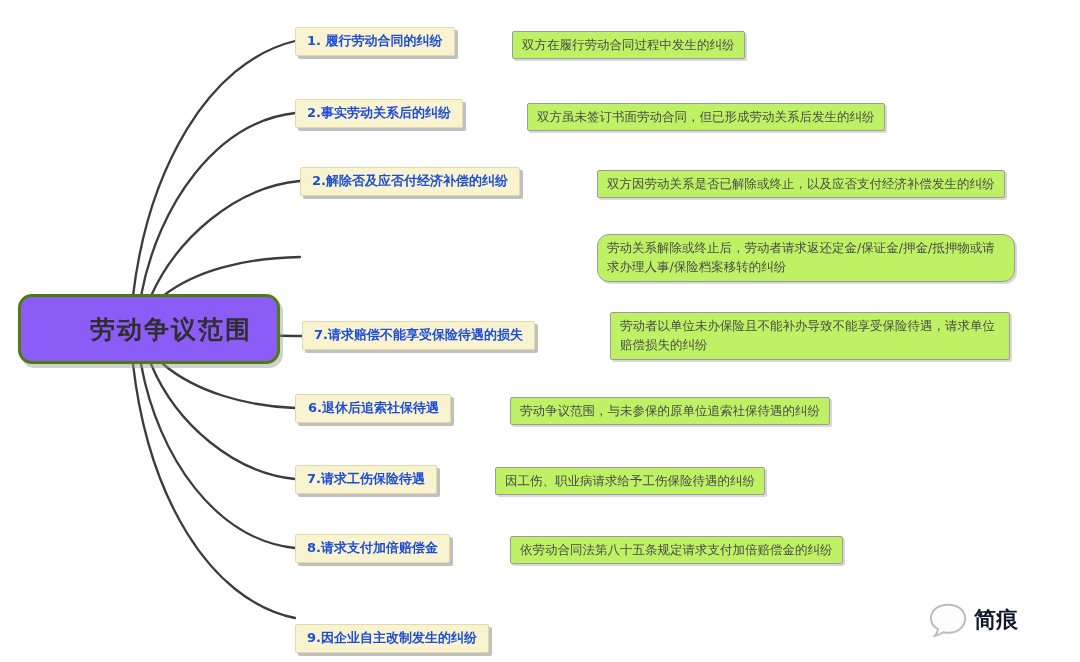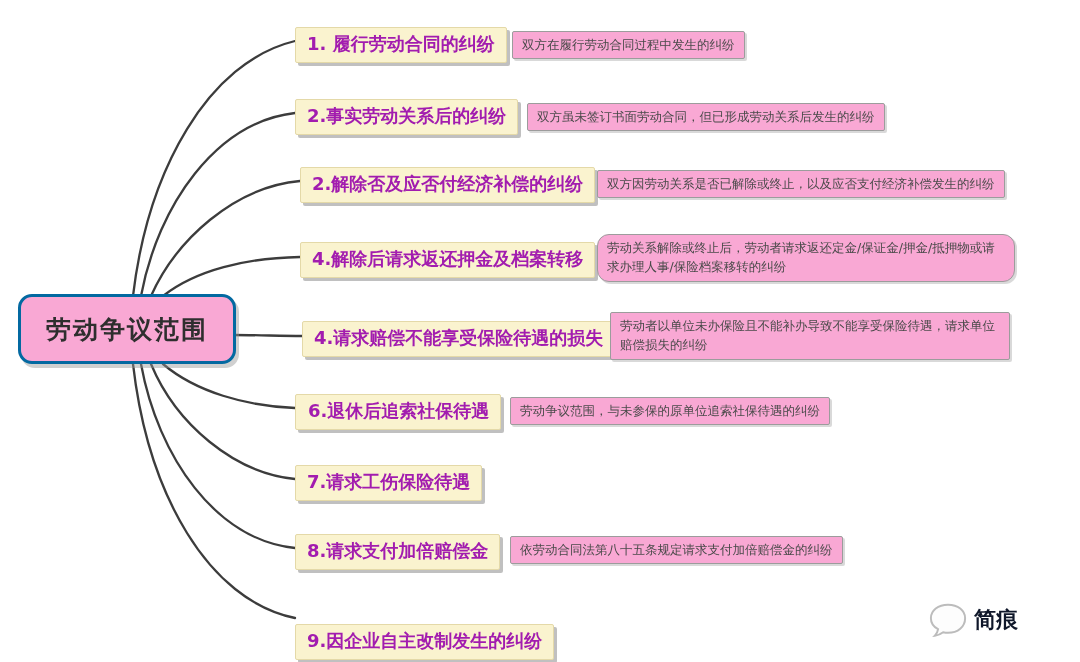--- a/index.html
+++ b/index.html
@@ -8,56 +8,57 @@
     width:1080px;height:662px;
     background:#ffffff;
     font-family:"DejaVu Sans","Liberation Sans",sans-serif;
     overflow:hidden;
   }
   #connectors{position:absolute;left:0;top:0;z-index:0;}
   .node{
     position:absolute;
     z-index:2;
     background:#faf3cf;
-    color:#a21caf;
+    color:#1d4ed8;
     font-weight:bold;
-    font-size:18px;
+    font-size:13px;
     line-height:1.25;
     padding:5px 11px 6px 11px;
     border:1px solid #e4d9a8;
     border-radius:2px;
     box-shadow:3px 3px 0 rgba(140,140,140,.55);
     white-space:nowrap;
   }
   .desc{
     position:absolute;
     z-index:2;
-    background:#f9a8d4;
+    background:#bef264;
     color:#4a4a4a;
     font-size:12.5px;
     line-height:1.55;
     padding:3px 9px 4px 9px;
     border:1px solid #9c9c9c;
     border-radius:2px;
     box-shadow:2px 2px 0 rgba(185,185,185,.55);
     white-space:nowrap;
   }
   .desc.wrap{white-space:normal;}
   .root{
     position:absolute;
     left:18px;top:294px;
     width:212px;height:64px;
     z-index:2;
-    background:#f9a8d4;
-    border:3px solid #0369a1;
+    background:#8b5cf6;
+    border:3px solid #4d7c0f;
     border-radius:14px;
     box-shadow:3px 4px 0 rgba(150,150,150,.45);
     display:flex;align-items:center;justify-content:center;
     font-size:25px;font-weight:bold;color:#2e2e2e;
     letter-spacing:2px;
+    padding-left:44px;
   }
   
   .b1{left:295px;top:27px;}
   .b2{left:295px;top:99px;}
   .b3{left:300px;top:167px;}
   .b4{left:300px;top:242px;}
   .b5{left:302px;top:321px;}
   .b6{left:295px;top:394px;padding-left:12px;}
   .b7{left:295px;top:465px;}
   .b8{left:295px;top:534px;}
@@ -104,30 +105,30 @@
 
   <div class="node b1">1. 履行劳动合同的纠纷</div>
   <div class="desc d1">双方在履行劳动合同过程中发生的纠纷</div>
 
   <div class="node b2">2.事实劳动关系后的纠纷</div>
   <div class="desc d2">双方虽未签订书面劳动合同，但已形成劳动关系后发生的纠纷</div>
 
   <div class="node b3">2.解除否及应否付经济补偿的纠纷</div>
   <div class="desc d3">双方因劳动关系是否已解除或终止，以及应否支付经济补偿发生的纠纷</div>
 
-  <div class="node b4">4.解除后请求返还押金及档案转移</div>
   <div class="desc d4 wrap">劳动关系解除或终止后，劳动者请求返还定金/保证金/押金/抵押物或请求办理人事/保险档案移转的纠纷</div>
 
-  <div class="node b5">4.请求赔偿不能享受保险待遇的损失</div>
+  <div class="node b5">7.请求赔偿不能享受保险待遇的损失</div>
   <div class="desc d5 wrap">劳动者以单位未办保险且不能补办导致不能享受保险待遇，请求单位赔偿损失的纠纷</div>
 
   <div class="node b6">6.退休后追索社保待遇</div>
   <div class="desc d6">劳动争议范围，与未参保的原单位追索社保待遇的纠纷</div>
 
   <div class="node b7">7.请求工伤保险待遇</div>
+  <div class="desc d7">因工伤、职业病请求给予工伤保险待遇的纠纷</div>
 
   <div class="node b8">8.请求支付加倍赔偿金</div>
   <div class="desc d8">依劳动合同法第八十五条规定请求支付加倍赔偿金的纠纷</div>
 
   <div class="node b9">9.因企业自主改制发生的纠纷</div>
 
   <div class="watermark">
     <svg class="bubble" viewBox="0 0 44 40">
       <path d="M22 3 C11 3 3 9.5 3 18 C3 23.2 6.2 27.7 11 30.2 C10.6 33 9.2 35.6 7.4 37.4 C11.2 36.9 14.4 35.4 16.6 33.6 C18.3 34 20.1 34.2 22 34.2 C33 34.2 41 27.5 41 18 C41 9.5 33 3 22 3 Z" fill="#fdfdfd" stroke="#bcbcbc" stroke-width="2.2"></path>
     </svg>

